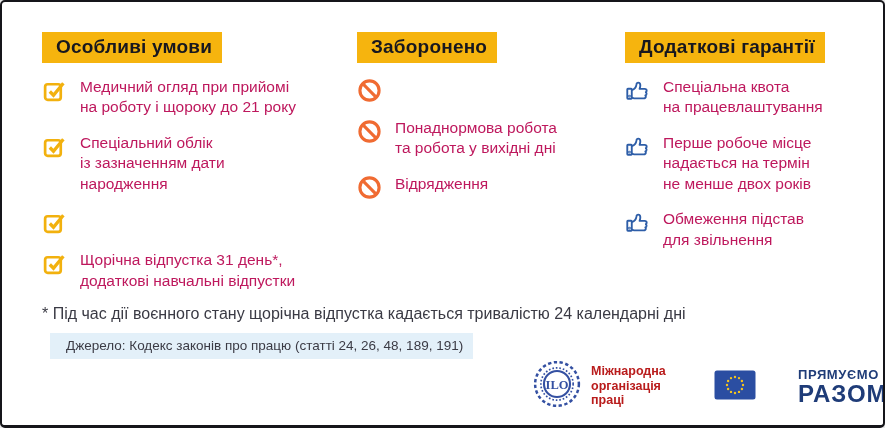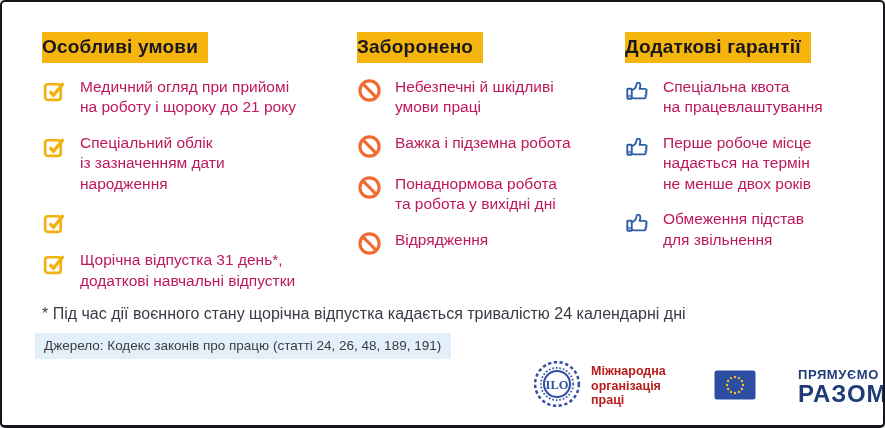--- a/index.html
+++ b/index.html
@@ -17,21 +17,21 @@
   .col{position:absolute;top:30px;}
   .col1{left:40px;width:305px;}
   .col2{left:355px;width:265px;}
   .col3{left:623px;width:255px;}
   .col-header{
     display:inline-block;
     background:#F6B40E;
     color:#17171f;
     font-size:19px;
     font-weight:bold;
-    padding:4px 10px 5px 0;
+    padding:4px 10px 5px 14px;
     margin-bottom:14px;
     letter-spacing:.2px;
   }
   .item{
     display:flex;
     align-items:flex-start;
     gap:13px;
     margin-bottom:15px;
   }
   .item .icon{flex:0 0 25px;width:25px;height:25px;margin-top:1px;}
@@ -39,23 +39,23 @@
     font-size:15.5px;
     line-height:1.32;
     color:#be185d;
     white-space:pre-line;
   }
   .footnote{
     position:absolute;left:40px;top:303px;
     font-size:16px;color:#3a3a44;
   }
   .source{
-    position:absolute;left:33px;top:331px;
+    position:absolute;left:48px;top:331px;
     background:#E3F0F9;
-    padding:5px 10px 6px 9px;
+    padding:5px 10px 6px 16px;
     font-size:13.5px;color:#3b3b45;
   }
   .footer-support{
     position:absolute;left:40px;top:378px;
     font-size:14px;font-weight:bold;color:#2b2b33;
   }
   .ilo{position:absolute;left:530px;top:357px;display:flex;align-items:center;gap:9px;}
   .ilo-text{
     font-size:12.5px;line-height:1.18;font-weight:bold;
     color:#b91c1c;white-space:pre-line;
@@ -117,31 +117,20 @@
   <div class="col col2">
     <div class="col-header">Заборонено</div>
 
     <div class="item">
       <span class="icon">
         <svg viewBox="0 0 24 24" width="25" height="25">
             <circle cx="12" cy="12" r="9.2" fill="none" stroke="#F06B32" stroke-width="3"></circle>
             <line x1="6.2" y1="6.2" x2="17.8" y2="17.8" stroke="#F06B32" stroke-width="3"></line>
           </svg>
       </span>
-      <span class="txt">Небезпечні й шкідливі
-умови праці</span>
-    </div>
-    <div class="item">
-      <span class="icon">
-        <svg viewBox="0 0 24 24" width="25" height="25">
-            <circle cx="12" cy="12" r="9.2" fill="none" stroke="#F06B32" stroke-width="3"></circle>
-            <line x1="6.2" y1="6.2" x2="17.8" y2="17.8" stroke="#F06B32" stroke-width="3"></line>
-          </svg>
-      </span>
-      <span class="txt">Важка і підземна робота</span>
     </div>
     <div class="item">
       <span class="icon">
         <svg viewBox="0 0 24 24" width="25" height="25">
             <circle cx="12" cy="12" r="9.2" fill="none" stroke="#F06B32" stroke-width="3"></circle>
             <line x1="6.2" y1="6.2" x2="17.8" y2="17.8" stroke="#F06B32" stroke-width="3"></line>
           </svg>
       </span>
       <span class="txt">Понаднормова робота
 та робота у вихідні дні</span>

